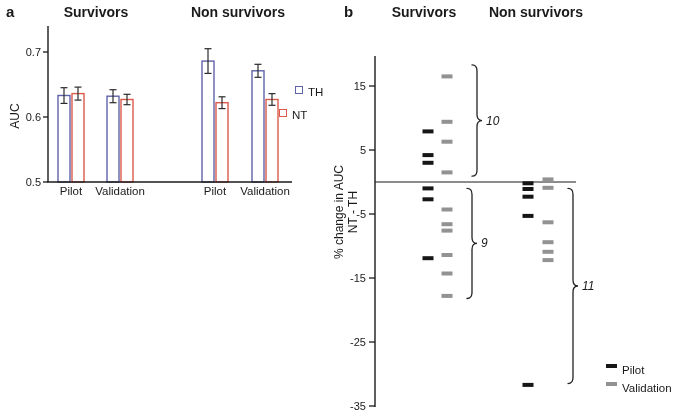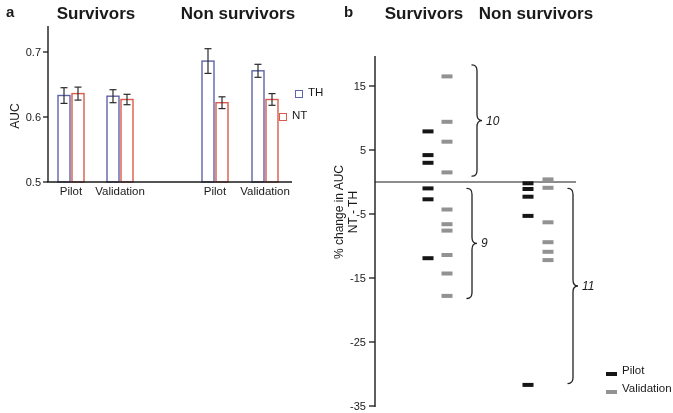--- a/index.html
+++ b/index.html
@@ -1,21 +1,21 @@
 <!DOCTYPE html>
 <html><head>
 <meta charset="utf-8">
 <style>
   html,body{margin:0;padding:0;background:#ffffff;font-family:"Liberation Sans",sans-serif;color:#1a1a1a;}
   #fig{position:relative;width:673px;height:413px;background:#ffffff;overflow:hidden;}
   #plot{position:absolute;left:0;top:0;}
   .plab{position:absolute;font-weight:bold;font-size:15px;}
-  .hdr{position:absolute;font-weight:bold;font-size:17px;transform:translateX(-50%);white-space:nowrap;}
+  .hdr{position:absolute;font-weight:bold;font-size:14px;transform:translateX(-50%);white-space:nowrap;}
   .ylab{position:absolute;font-size:12px;transform:translate(-50%,-50%) rotate(-90deg);text-align:center;line-height:1.2;white-space:nowrap;}
-  .leg{position:absolute;display:flex;align-items:flex-end;gap:5px;font-size:11.5px;}
+  .leg{position:absolute;display:flex;align-items:flex-start;gap:5px;font-size:11.5px;}
   .sq{width:6px;height:6px;border:1.6px solid #000;background:#fff;display:inline-block;}
   .mk{width:11px;height:4px;display:inline-block;}
 </style>
 </head>
 <body>
 
 <div id="fig">
   <svg id="plot" width="673" height="413" viewBox="0 0 673 413">
       <rect x="58" y="95.5" width="12" height="86.5" fill="#ffffff" stroke="#5f63a8" stroke-width="1.4"></rect>
       <line x1="64" y1="87.7" x2="64" y2="103.4" stroke="#2a2a2a" stroke-width="1.2"></line>

